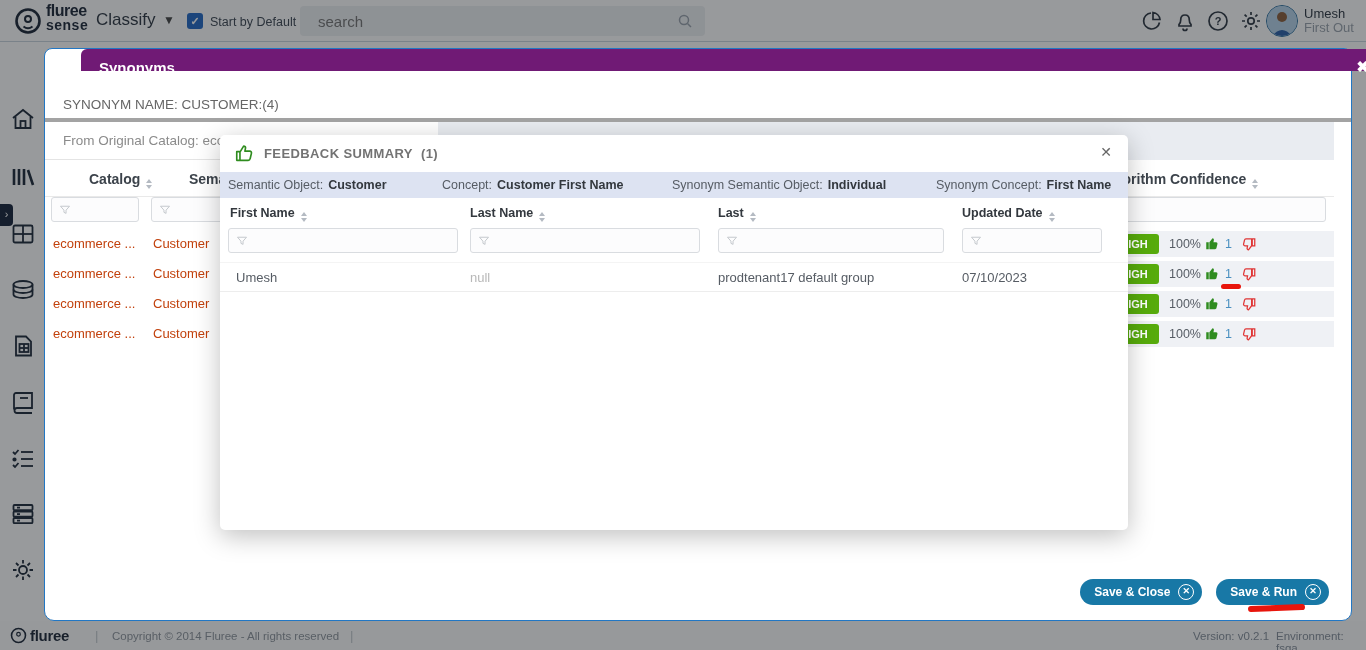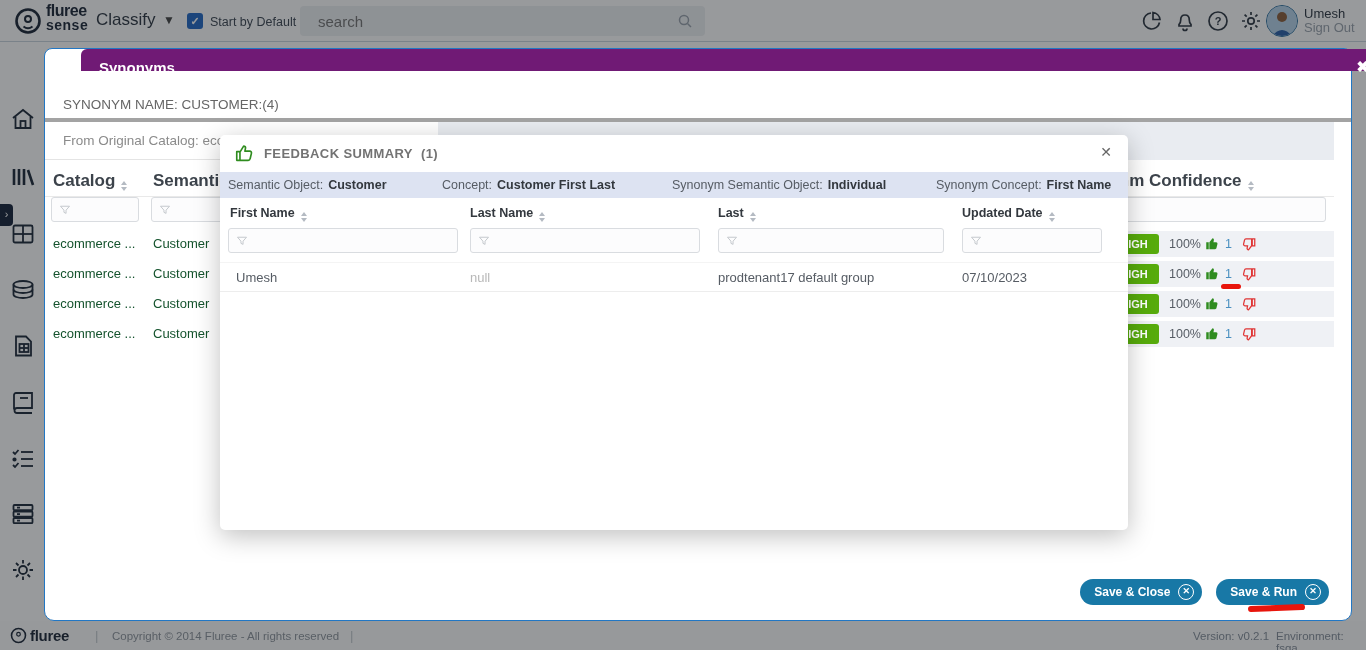--- a/index.html
+++ b/index.html
@@ -43,26 +43,26 @@
   .syn-modal { position:absolute; left:44px; top:48px; width:1308px; height:573px; background:#fff; border:1.5px solid #2277c4; border-radius:8px 8px 10px 10px; z-index:10; }
   .syn-header { position:absolute; left:0; top:0; width:100%; height:22px; background:#701a75; border-radius:6px 6px 0 0;margin-left:36px; }
   .syn-title { position:absolute; left:18px; top:10px; color:#fff; font-size:15px; font-weight:bold; }
   .syn-close { position:absolute; right:18px; top:9px; color:#fff; font-size:15px; font-weight:bold; cursor:pointer; }
   .syn-name-row { position:absolute; left:0; top:38px; width:100%; height:35px; border-bottom:4px solid #a3a3a3; }
   .syn-name-text { position:absolute; left:18px; top:10px; font-size:13.5px; color:#666; }
   .tab-row { position:absolute; left:0; top:73px; width:1289px; height:38px; border-bottom:1px solid #e4e4e4; }
   .tab-gray { position:absolute; left:393px; top:0; width:896px; height:38px; background:#e9ecf1; }
   .tab-text { position:absolute; left:18px; top:11px; font-size:13.5px; color:#8b8b8b; }
   .syn-thead { position:absolute; left:0; top:111px; width:1289px; height:37px; border-bottom:1px solid #e9e9e9; }
-  .syn-th { position:absolute; top:11px; font-size:17px; font-weight:bold; color:#3c434b; }
+  .syn-th { position:absolute; top:11px; font-size:14px; font-weight:bold; color:#3c434b;margin-left:36px; }
   .syn-filter-row { position:absolute; left:0; top:148px; width:1289px; height:34px; }
   .filter-box { position:absolute; height:25px; background:#fcfcfd; border:1px solid #d9dcе0; border:1px solid #d9dce0; border-radius:3px; display:flex; align-items:center; padding-left:7px; }
   .filter-box input { border:none; outline:none; background:transparent; width:60%; font-size:12px; }
   .syn-row { position:absolute; left:0; width:1289px; height:26px; }
-  .syn-cell { position:absolute; top:5px; font-size:13px; color:#14532d; }
+  .syn-cell { position:absolute; top:5px; font-size:13px; color:#c2410c; }
   .conf-panel { position:absolute; left:1002px; top:0; width:287px; height:26px; background:#eff1f5; display:flex; align-items:center; }
   .badge { position:absolute; left:62px; top:3px; width:50px; height:20px; background:#57ab0c; border-radius:3px; color:#fff; font-size:11px; font-weight:bold; text-align:center; line-height:20px; }
   .conf-pct { position:absolute; left:122px; top:6px; font-size:12.5px; color:#565c64; }
   .conf-up { position:absolute; left:158px; top:5px; }
   .conf-count { position:absolute; left:178px; top:6px; font-size:12.5px; color:#4a8fc0; }
   .conf-down { position:absolute; left:194px; top:6px; }
   .syn-buttons { position:absolute; right:22px; top:530px; display:flex; gap:14px; }
   .pill-btn { height:26px; background:#1878a6; border:none; border-radius:13px; color:#fff; font-size:12px; font-weight:bold; display:flex; align-items:center; gap:8px; padding:0 8px 0 14px; font-family:"Liberation Sans", sans-serif; cursor:pointer; }
   .pill-x { width:16px; height:16px; border:1.5px solid #fff; border-radius:50%; font-size:9px; line-height:13px; text-align:center; font-weight:bold; }
 
@@ -149,21 +149,21 @@
       </svg>
   </span>
   <div class="avatar">
     <svg width="30" height="30" viewBox="0 0 30 30">
         <rect width="30" height="30" fill="#b6d3ea"></rect>
         <circle cx="15" cy="11" r="5" fill="#8a5d3b"></circle>
         <path d="M5 30 q10 -12 20 0z" fill="#2b5fa8"></path>
       </svg>
   </div>
   <div class="user-name">Umesh</div>
-  <div class="sign-out">Sign Out</div>
+  <div class="sign-out">First Out</div>
 </div>
 
 <div class="sidebar">
   <span class="side-item" style="top:63px">
     <svg width="28" height="28" viewBox="0 0 28 28" fill="none" stroke="#1e2a3a" stroke-width="1.8">
         <path d="M4 13 L14 5 L24 13"></path>
         <path d="M6.5 11.5 V23 h15 V11.5"></path>
         <rect x="11.5" y="16" width="5" height="7"></rect>
       </svg>
   </span>
@@ -390,21 +390,21 @@
       <svg width="22" height="22" viewBox="0 0 24 24" fill="none" stroke="#2f8c1f" stroke-width="1.8" stroke-linejoin="round">
           <path d="M3 10.5h3.5V20H3zM6.5 11 l4-6.5c1.3 0 2.1.9 2.1 1.9l-.7 3.6h5.3c1.2 0 2.1 1.2 1.8 2.4l-1.4 5.8c-.2 1-1.1 1.8-2.1 1.8H6.5z"></path>
         </svg>
     </span>
     <span class="fb-title"><span>FEEDBACK SUMMARY</span><span class="fb-count">(1)</span></span>
     <span class="fb-close">✕</span>
   </div>
 
   <div class="fb-meta">
     <span class="fb-meta-item" style="left:8px"><span>Semantic Object:</span><b>Customer</b></span>
-    <span class="fb-meta-item" style="left:222px"><span>Concept:</span><b>Customer First Last</b></span>
+    <span class="fb-meta-item" style="left:222px"><span>Concept:</span><b>Customer First Name</b></span>
     <span class="fb-meta-item" style="left:452px"><span>Synonym Semantic Object:</span><b>Individual</b></span>
     <span class="fb-meta-item" style="left:716px"><span>Synonym Concept:</span><b>First Name</b></span>
   </div>
 
   <div class="fb-thead">
     <span class="fb-th" style="left:10px"><span>First Name</span><span class="sort">
           <i class="up"></i>
           <i class="dn"></i>
         </span></span>
     <span class="fb-th" style="left:250px"><span>Last Name</span><span class="sort">

